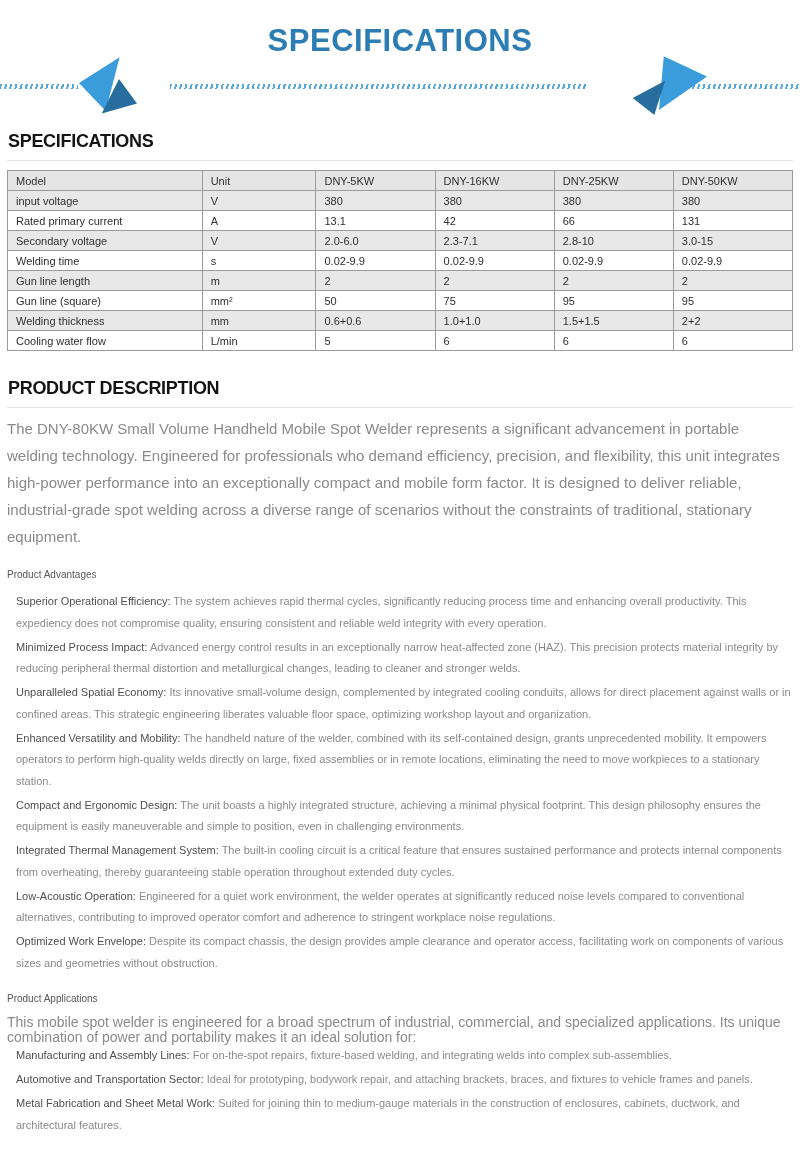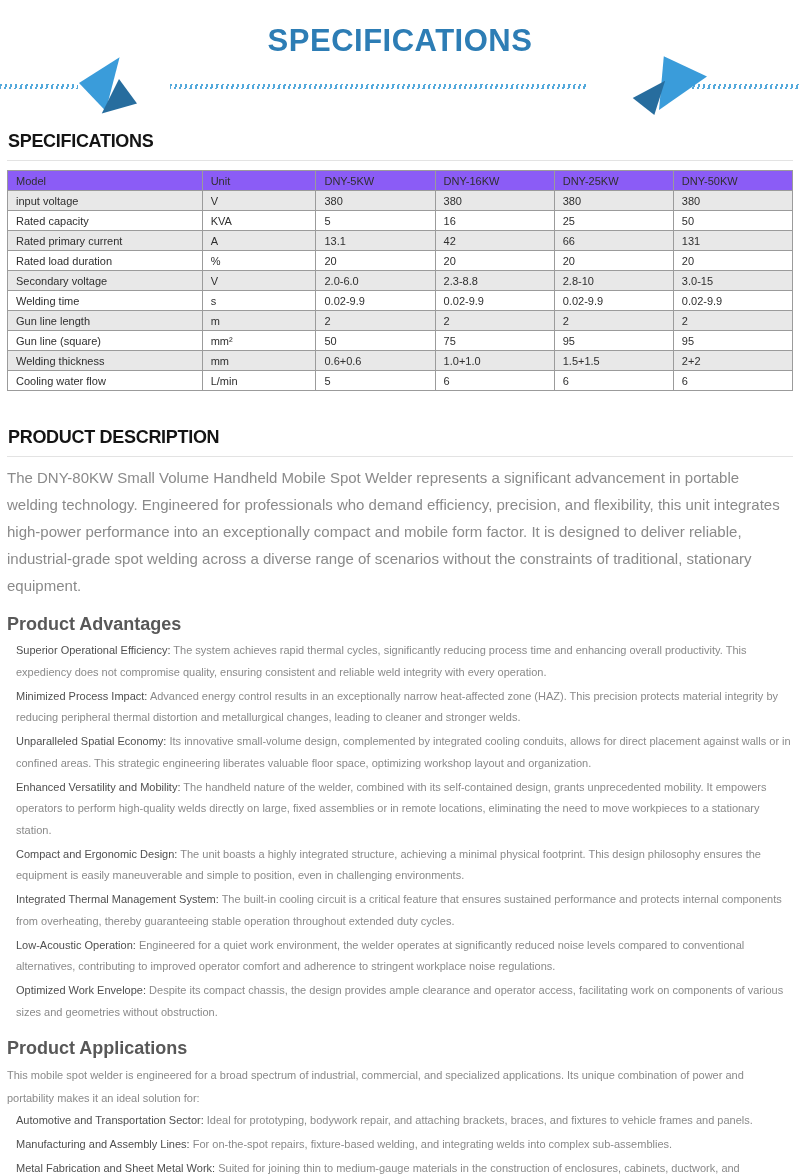--- a/index.html
+++ b/index.html
@@ -41,21 +41,21 @@
   
   .main { padding: 0 7px; }
   .section-heading {
     font-size: 18px;
     line-height: 20px;
     font-weight: 700;
     color: #141414;
     letter-spacing: -0.3px;
     margin: 10px 0 9px 1px;
   }
-  .section-heading.desc { margin-top: 36px; }
+  .section-heading.desc { margin-top: 27px; }
   .rule { border: none; border-top: 1px solid #e3e3e3; margin: 0; }
 
   
   table.spec {
     border-collapse: collapse;
     width: 100%;
     margin-top: 9px;
     table-layout: fixed;
   }
   table.spec th, table.spec td {
@@ -65,41 +65,41 @@
     font-size: 11px;
     font-weight: 400;
     text-align: left;
     vertical-align: middle;
     color: #2f2f2f;
     overflow: hidden;
     white-space: nowrap;
   }
   table.spec th:nth-child(1), table.spec td:nth-child(1) { width: 24.8%; }
   table.spec th:nth-child(2), table.spec td:nth-child(2) { width: 14.5%; margin-top: 12px; }
-  table.spec thead tr { background: #8b5cf6; }
+  table.spec thead tr { background: #e5e5e5; }
   table.spec tbody tr:nth-child(odd) { background: #e8e8e8; }
   table.spec tbody tr:nth-child(even) { background: #ffffff; }
 
   
   .para {
     font-size: 15px;
     line-height: 27px;
     color: #8a8a8a;
     margin-top: 7px;
   }
   .subheading {
-    font-size: 18px;
+    font-size: 10px;
     line-height: 18px;
-    font-weight: 700;
+    font-weight: 400;
     color: #585858;
     margin: 16px 0 7px 0;
   }
   .sub-intro {
-    font-size: 11px;
-    line-height: 23px;
+    font-size: 14px;
+    line-height: 15px;
     color: #8a8a8a;
   }
   .bullet {
     font-size: 11px;
     line-height: 21.5px;
     color: #8a8a8a;
     margin: 0 0 2.5px 9px;
   }
   .bullet strong {
     color: #4f4f4f;
@@ -139,48 +139,32 @@
     <tbody>
         <tr>
           <td>input voltage</td>
           <td>V</td>
           <td>380</td>
           <td>380</td>
           <td>380</td>
           <td>380</td>
         </tr>
         <tr>
-          <td>Rated capacity</td>
-          <td>KVA</td>
-          <td>5</td>
-          <td>16</td>
-          <td>25</td>
-          <td>50</td>
-        </tr>
-        <tr>
           <td>Rated primary current</td>
           <td>A</td>
           <td>13.1</td>
           <td>42</td>
           <td>66</td>
           <td>131</td>
         </tr>
         <tr>
-          <td>Rated load duration</td>
-          <td>%</td>
-          <td>20</td>
-          <td>20</td>
-          <td>20</td>
-          <td>20</td>
-        </tr>
-        <tr>
           <td>Secondary voltage</td>
           <td>V</td>
           <td>2.0-6.0</td>
-          <td>2.3-8.8</td>
+          <td>2.3-7.1</td>
           <td>2.8-10</td>
           <td>3.0-15</td>
         </tr>
         <tr>
           <td>Welding time</td>
           <td>s</td>
           <td>0.02-9.9</td>
           <td>0.02-9.9</td>
           <td>0.02-9.9</td>
           <td>0.02-9.9</td>
@@ -235,19 +219,19 @@
       </div>
       <div>
         <p class="bullet"><strong>Compact and Ergonomic Design:</strong> The unit boasts a highly integrated structure, achieving a minimal physical footprint. This design philosophy ensures the equipment is easily maneuverable and simple to position, even in challenging environments.</p>
         <p class="bullet"><strong>Integrated Thermal Management System:</strong> The built-in cooling circuit is a critical feature that ensures sustained performance and protects internal components from overheating, thereby guaranteeing stable operation throughout extended duty cycles.</p>
         <p class="bullet"><strong>Low-Acoustic Operation:</strong> Engineered for a quiet work environment, the welder operates at significantly reduced noise levels compared to conventional alternatives, contributing to improved operator comfort and adherence to stringent workplace noise regulations.</p>
         <p class="bullet"><strong>Optimized Work Envelope:</strong> Despite its compact chassis, the design provides ample clearance and operator access, facilitating work on components of various sizes and geometries without obstruction.</p>
       </div>
       <div>
         <div class="subheading">Product Applications</div>
         <p class="sub-intro">This mobile spot welder is engineered for a broad spectrum of industrial, commercial, and specialized applications. Its unique combination of power and portability makes it an ideal solution for:</p>
+        <p class="bullet"><strong>Manufacturing and Assembly Lines:</strong> For on-the-spot repairs, fixture-based welding, and integrating welds into complex sub-assemblies.</p>
         <p class="bullet"><strong>Automotive and Transportation Sector:</strong> Ideal for prototyping, bodywork repair, and attaching brackets, braces, and fixtures to vehicle frames and panels.</p>
-        <p class="bullet"><strong>Manufacturing and Assembly Lines:</strong> For on-the-spot repairs, fixture-based welding, and integrating welds into complex sub-assemblies.</p>
         <p class="bullet"><strong>Metal Fabrication and Sheet Metal Work:</strong> Suited for joining thin to medium-gauge materials in the construction of enclosures, cabinets, ductwork, and architectural features.</p>
       </div>
     </div>
 
 </div>
 
 </body></html>

